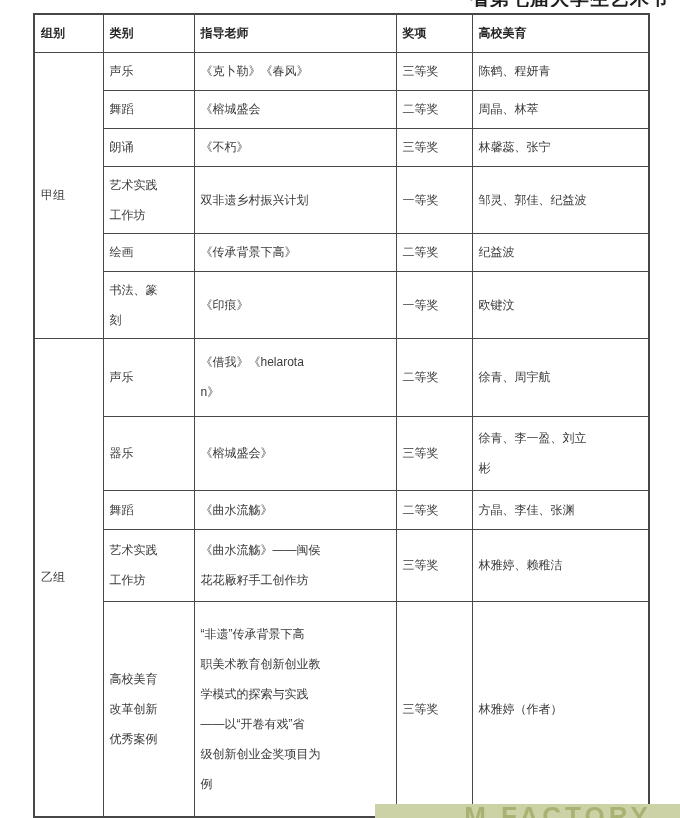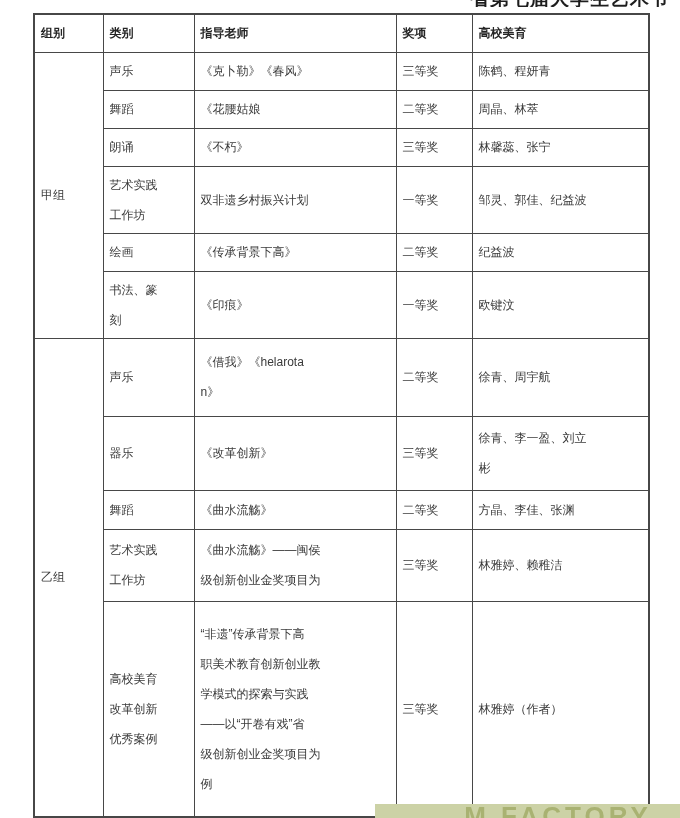--- a/index.html
+++ b/index.html
@@ -85,21 +85,21 @@
 
   <tr style="height:38px">
     <td class="group-cell" rowspan="6">甲组</td>
     <td>声乐</td>
     <td>《克卜勒》《春风》</td>
     <td>三等奖</td>
     <td>陈鹤、程妍青</td>
   </tr>
   <tr style="height:38px">
     <td>舞蹈</td>
-    <td>《花腰姑娘</td>
+    <td>《榕城盛会</td>
     <td>二等奖</td>
     <td>周晶、林萃</td>
   </tr>
   <tr style="height:38px">
     <td>朗诵</td>
     <td>《不朽》</td>
     <td>三等奖</td>
     <td>林馨蕊、张宁</td>
   </tr>
   <tr style="height:62px">
@@ -126,36 +126,36 @@
   <tr style="height:78px">
     <td class="group-cell" rowspan="5">乙组</td>
     <td>声乐</td>
     <td>《借我》《helarota
 n》</td>
     <td>二等奖</td>
     <td>徐青、周宇航</td>
   </tr>
   <tr style="height:74px">
     <td>器乐</td>
-    <td>《改革创新》</td>
+    <td>《榕城盛会》</td>
     <td>三等奖</td>
     <td>徐青、李一盈、刘立
 彬</td>
   </tr>
   <tr style="height:39px">
     <td>舞蹈</td>
     <td>《曲水流觞》</td>
     <td>二等奖</td>
     <td>方晶、李佳、张渊</td>
   </tr>
   <tr style="height:72px">
     <td>艺术实践
 工作坊</td>
     <td>《曲水流觞》——闽侯
-级创新创业金奖项目为</td>
+花花厰籽手工创作坊</td>
     <td>三等奖</td>
     <td>林雅婷、赖稚洁</td>
   </tr>
   <tr style="height:216px">
     <td>高校美育
 改革创新
 优秀案例</td>
     <td>“非遗”传承背景下高
 职美术教育创新创业教
 学模式的探索与实践

